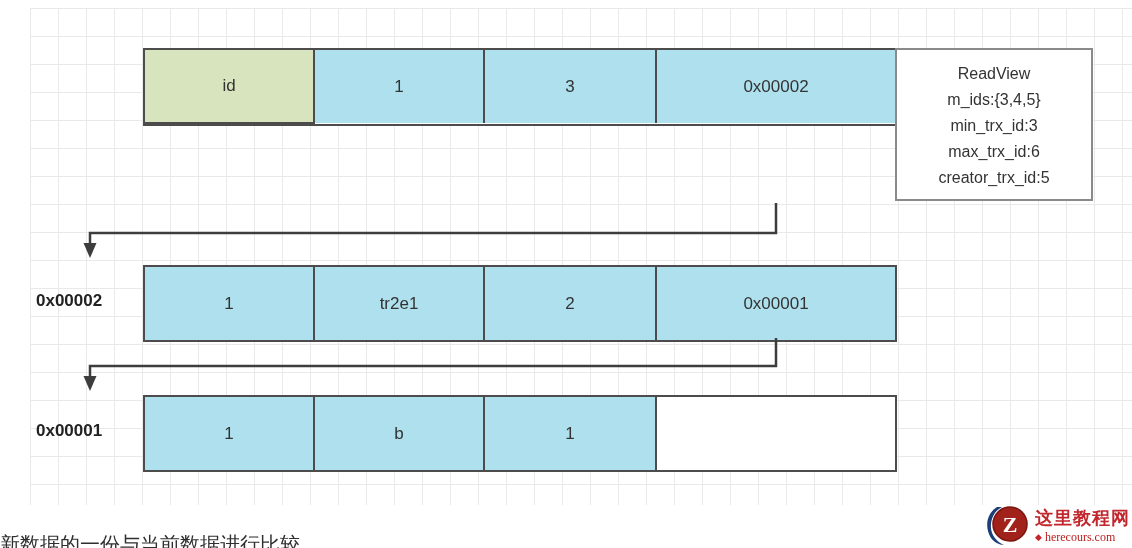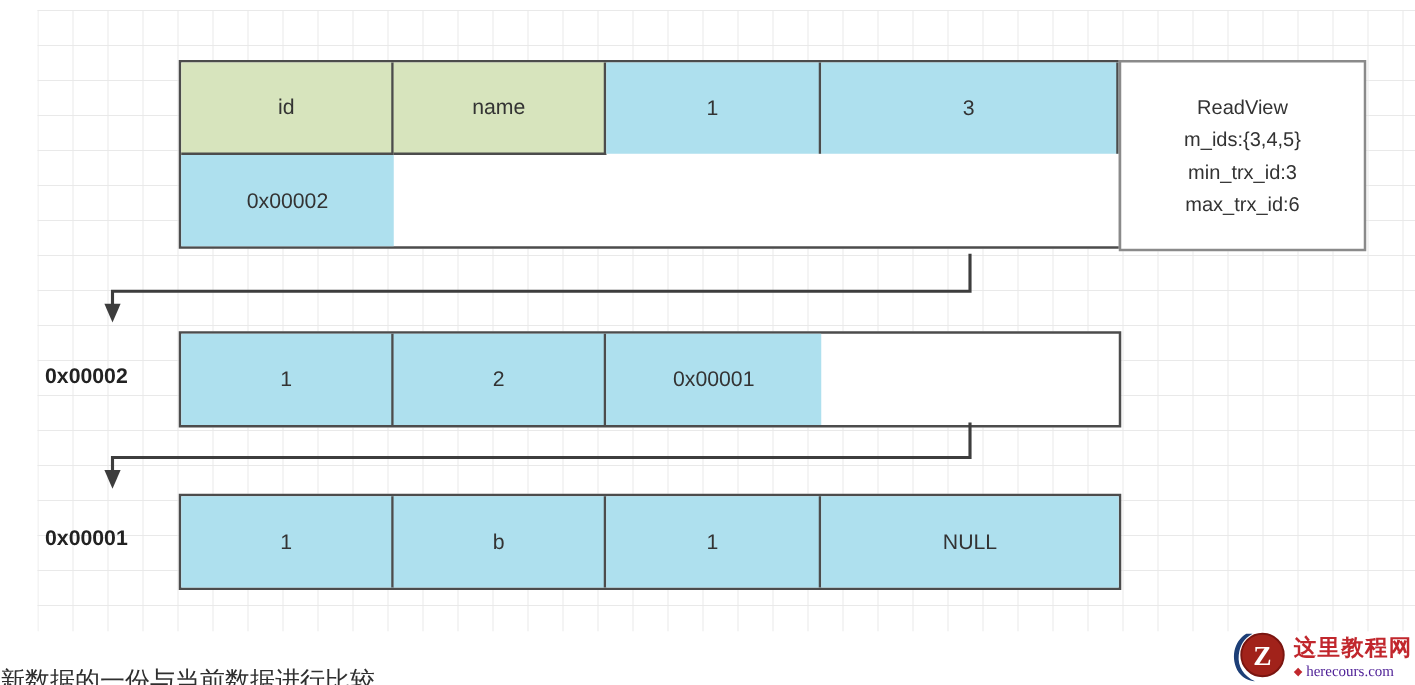--- a/index.html
+++ b/index.html
@@ -57,58 +57,58 @@
     font-family:"Liberation Sans", sans-serif;
   }
   .watermark {
     position:absolute; left:983px; top:503px;
     display:flex; align-items:center;
   }
   .wm-texts { margin-left:4px; display:flex; flex-direction:column; }
   .wm-name { font-size:18px; font-weight:bold; color:#c1272d; line-height:22px; letter-spacing:1px; }
   .wm-url-row { display:flex; align-items:center; margin-top:1px; }
   .wm-dot { font-size:9px; color:#c1272d; margin-right:3px; line-height:12px; }
-  .wm-url { font-size:12px; color:#4c1d95; line-height:14px; font-family:"Liberation Serif", serif; }
+  .wm-url { font-size:12px; color:#b91c1c; line-height:14px; font-family:"Liberation Serif", serif; }
 </style>
 </head>
 <body>
 
 <div id="canvas">
 
   <div class="grid-bg"></div>
 
   <div class="vtable" id="tbl-main">
     <div class="cell hdr">id</div>
-    <div class="cell hdr">name</div>
 
     <div class="cell val last-row">1</div>
     <div class="cell val last-row">3</div>
     <div class="cell val last-row last-col">0x00002</div>
   </div>
 
   <div class="readview-box">
     <div>ReadView</div>
     <div>m_ids:{3,4,5}</div>
     <div>min_trx_id:3</div>
     <div>max_trx_id:6</div>
+    <div>creator_trx_id:5</div>
   </div>
 
   <div class="ptr-label" id="ptr-label-2">0x00002</div>
   <div class="vtable" id="tbl-v2">
     <div class="cell val last-row">1</div>
+    <div class="cell val last-row">tr2e1</div>
     <div class="cell val last-row">2</div>
     <div class="cell val last-row last-col">0x00001</div>
   </div>
 
   <div class="ptr-label" id="ptr-label-3">0x00001</div>
   <div class="vtable" id="tbl-v3">
     <div class="cell val last-row">1</div>
     <div class="cell val last-row">b</div>
     <div class="cell val last-row">1</div>
-    <div class="cell val last-row last-col">NULL</div>
   </div>
 
   <svg class="arrows" width="1132" height="548" viewBox="0 0 1132 548">
     <g stroke="#3d3d3d" stroke-width="2.5" fill="none">
       <path d="M776,203 L776,233 L90,233 L90,244"></path>
     </g>
     <path d="M90,258 L83.5,243 L96.5,243 Z" fill="#3d3d3d" stroke="none"></path>
     <g stroke="#3d3d3d" stroke-width="2.5" fill="none">
       <path d="M776,338 L776,366 L90,366 L90,377"></path>
     </g>

